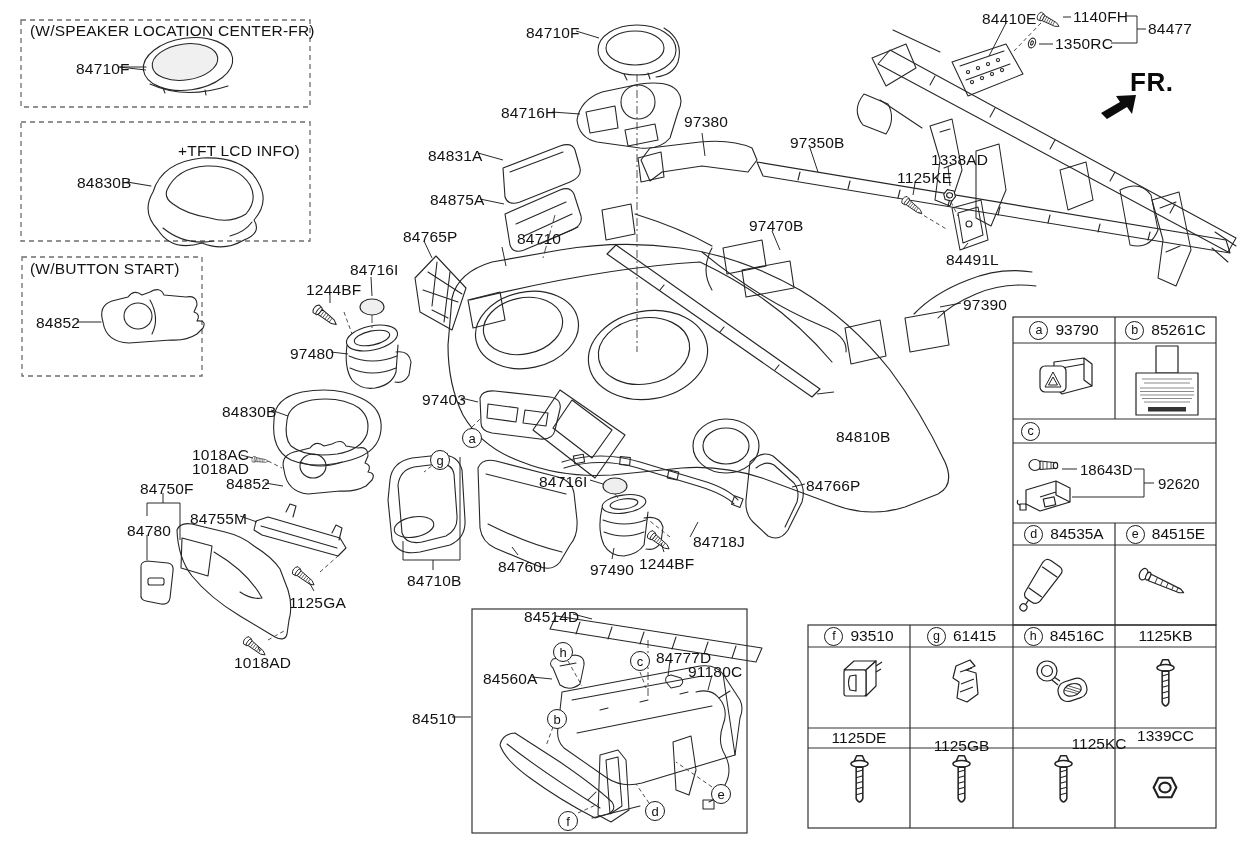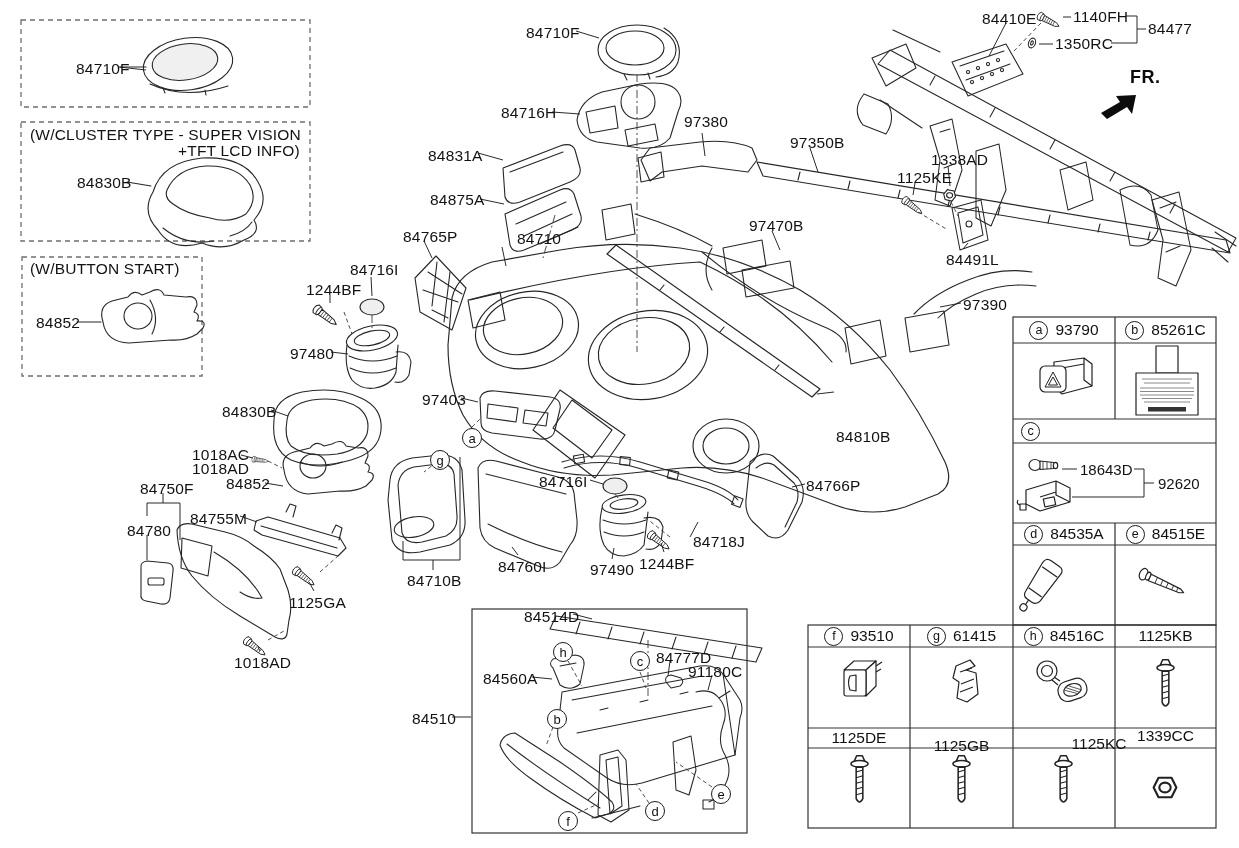--- a/index.html
+++ b/index.html
@@ -1,21 +1,21 @@
 <!DOCTYPE html>
 <html><head>
 <meta charset="utf-8">
 <style>
   html,body{margin:0;padding:0;background:#fff;}
   #stage{position:relative;width:1239px;height:848px;background:#ffffff;overflow:hidden;
          font-family:"Liberation Sans",sans-serif;}
   #art{position:absolute;left:0;top:0;}
   .lbl{position:absolute;font-size:15.5px;color:#121212;white-space:nowrap;letter-spacing:.2px;line-height:1.1;}
   .ttl{position:absolute;font-size:15.5px;color:#121212;white-space:nowrap;letter-spacing:.2px;}
-  .fr{position:absolute;font-size:18px;font-weight:bold;color:#0a0a0a;letter-spacing:.5px;}
+  .fr{position:absolute;font-size:26px;font-weight:bold;color:#0a0a0a;letter-spacing:.5px;}
   .ref{position:absolute;width:20px;height:20px;border:1.4px solid #1c1c1c;border-radius:50%;
        background:#fff;display:flex;align-items:center;justify-content:center;
        font-size:13px;color:#111;box-sizing:border-box;}
   .tcell{position:absolute;display:flex;align-items:center;justify-content:center;gap:7px;
          font-size:15.5px;color:#111;box-sizing:border-box;}
   .tcell.left{justify-content:flex-start;padding-left:8px;}
   .rletter{display:inline-flex;width:19px;height:19px;border:1.3px solid #1c1c1c;border-radius:50%;
            align-items:center;justify-content:center;font-size:12.5px;flex:0 0 auto;box-sizing:border-box;background:#fff;}
   .sublbl{position:absolute;font-size:15px;color:#121212;white-space:nowrap;}
 </style>
@@ -429,22 +429,22 @@
     </g>
 
     <use href="#boltv" width="21" height="57" transform="translate(1155,656)"></use>
     <use href="#boltv" width="21" height="57" transform="translate(849,752)"></use>
     <use href="#boltv" width="21" height="57" transform="translate(951,752)"></use>
     <use href="#boltv" width="21" height="57" transform="translate(1053,752)"></use>
     <use href="#nutsym" width="26" height="23" transform="translate(1152,776)"></use>
   </g>
 </svg>
 
+<div class="ttl" style="left:30px;top:22px;">(W/SPEAKER LOCATION CENTER-FR)</div>
 <div class="lbl" style="left:76px;top:60px;">84710F</div>
-<div class="ttl" style="left:30px;top:126px;">(W/CLUSTER TYPE - SUPER VISION</div>
 <div class="ttl" style="left:178px;top:142px;">+TFT LCD INFO)</div>
 <div class="lbl" style="left:77px;top:174px;">84830B</div>
 <div class="ttl" style="left:30px;top:260px;">(W/BUTTON START)</div>
 <div class="lbl" style="left:36px;top:314px;">84852</div>
 
 <div class="lbl" style="left:526px;top:24px;">84710F</div>
 <div class="lbl" style="left:501px;top:104px;">84716H</div>
 <div class="lbl" style="left:684px;top:113px;">97380</div>
 <div class="lbl" style="left:790px;top:134px;">97350B</div>
 <div class="lbl" style="left:428px;top:147px;">84831A</div>

